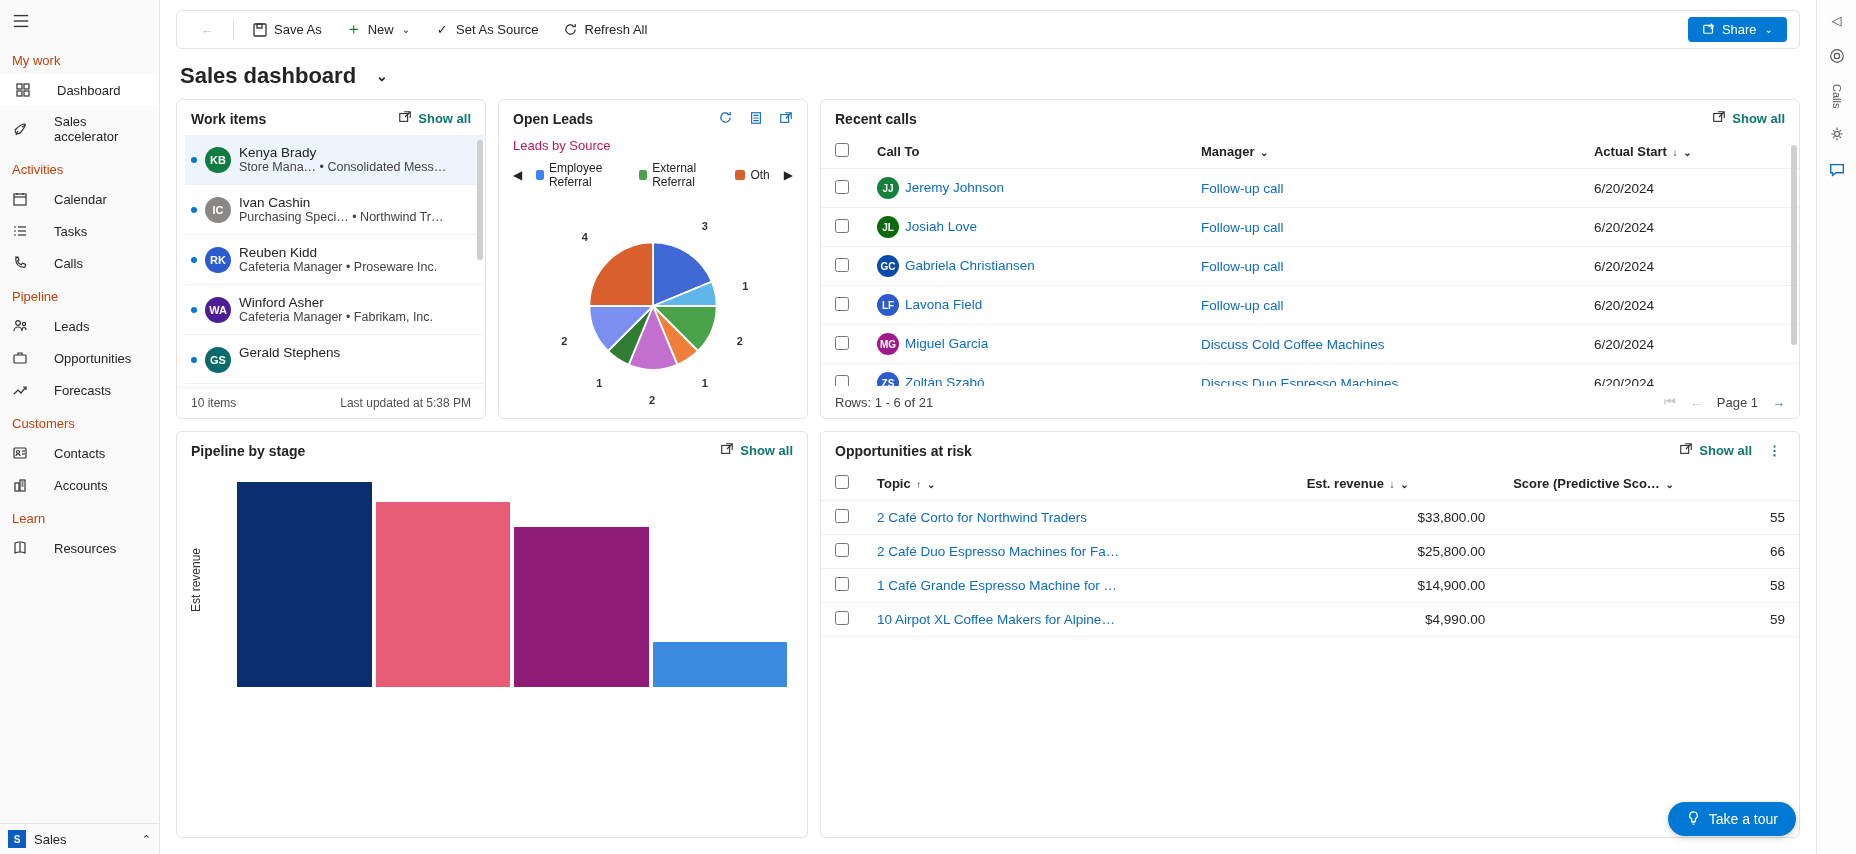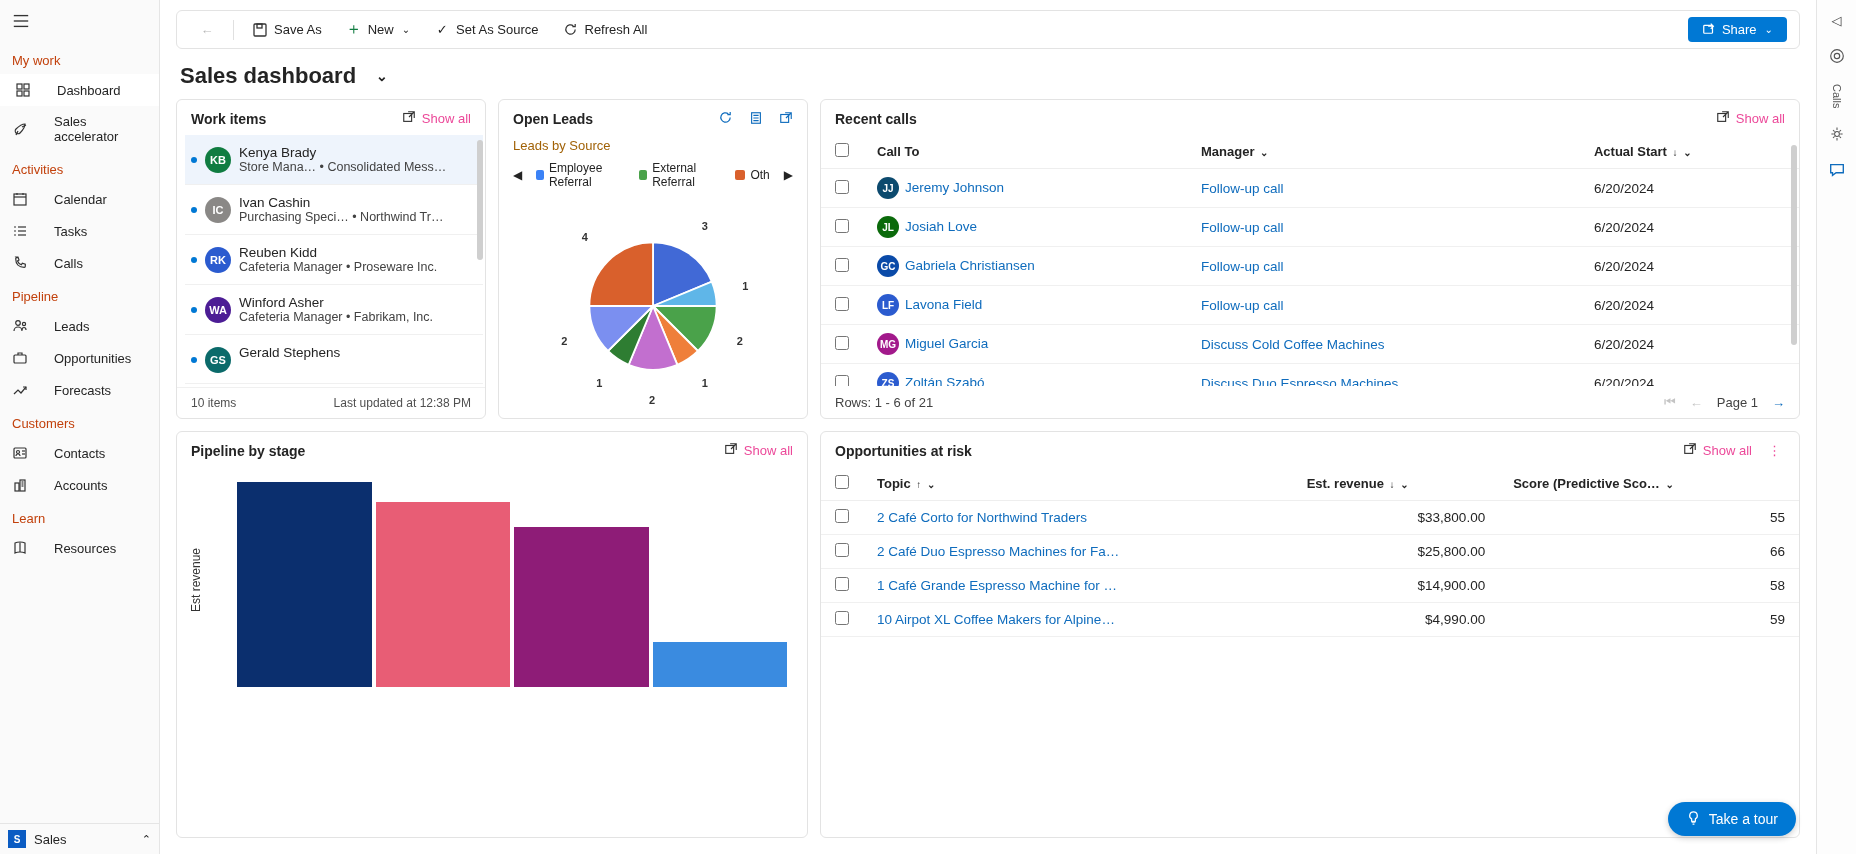--- a/index.html
+++ b/index.html
@@ -19,36 +19,36 @@
 .cmd-btn { display: inline-flex; align-items: center; gap: 6px; padding: 4px 10px; background: transparent; border: none; cursor: pointer; font-size: 13px; color: #242424; border-radius:4px;}
 .cmd-icon { width:16px; height:16px; display:inline-flex; align-items:center; justify-content:center;}
 .cmd-back { color:#b8b8b8;}
 .chev-down-sm { font-size:10px; margin-left:2px;}
 .share-btn { margin-left:auto; background:#0078d4; color:#fff; padding:4px 14px; border-radius:4px; display:inline-flex; align-items:center; gap:6px; font-size:13px; cursor:pointer;}
 .dash-title-row { padding: 14px 20px 10px; }
 .dash-title { font-size: 22px; font-weight: 600; display:inline-flex; align-items:center; gap:20px;}
 .content { flex:1; overflow:auto; padding: 0 16px 16px 16px; display:grid; grid-template-columns: 310px 310px 1fr; grid-template-rows: 320px 1fr; gap: 12px; }
 .card { border:1px solid #e3e3e3; border-radius:6px; background:#fff; display:flex; flex-direction:column; overflow:hidden; position:relative;}
 .card-header { display:flex; align-items:center; justify-content:space-between; padding:10px 14px 8px 14px; font-weight:600; font-size:14px;}
-.card-header .hdr-right { display:flex; align-items:center; gap:12px; font-weight:400; font-size:13px; color:#ec4899;}
+.card-header .hdr-right { display:flex; align-items:center; gap:12px; font-weight:700; font-size:13px; color:#0f766e;}
 .showall { cursor:pointer; display:inline-flex; align-items:center; gap:6px;}
 .work-items { grid-column:1; grid-row:1;}
 .open-leads { grid-column:2; grid-row:1;}
 .recent-calls { grid-column:3; grid-row:1;}
 .pipeline { grid-column:1 / span 2; grid-row:2;}
 .opps-risk { grid-column:3; grid-row:2;}
 .wi-list { flex:1; overflow-y:auto; padding:0 2px 0 8px;}
 .wi-row { display:flex; align-items:flex-start; gap:8px; padding:10px 6px; border-bottom:1px solid #f0f0f0; cursor:pointer;}
 .wi-row.sel { background:#eef4fc;}
 .wi-dot { width:6px; height:6px; border-radius:50%; background:#0078d4; margin-top:12px; flex-shrink:0;}
 .wi-avatar { width:26px; height:26px; border-radius:50%; color:#fff; font-size:11px; font-weight:600; display:inline-flex; align-items:center; justify-content:center; flex-shrink:0; margin-top:2px;}
 .wi-name { font-size:13.5px; font-weight:400; color:#242424;}
 .wi-sub { font-size:12.5px; color:#424242; white-space:nowrap; overflow:hidden; text-overflow:ellipsis; max-width:210px;}
 .wi-footer { display:flex; justify-content:space-between; padding:8px 14px; font-size:12px; color:#505050; border-top:1px solid #f0f0f0;}
-.leads-sub { padding:2px 14px; font-size:13px; color:#a16207;}
+.leads-sub { padding:2px 14px; font-size:13px; color:#be185d;}
 .legend-row { display:flex; align-items:center; gap:14px; padding:6px 14px 4px; font-size:12px;}
 .legend-item { display:inline-flex; align-items:center; gap:5px;}
 .legend-sw { width:10px; height:10px; border-radius:2px;}
 .legend-arrow { font-size:12px; cursor:pointer; user-select:none;}
 .pie-wrap { flex:1; display:flex; align-items:center; justify-content:center; position:relative;}
 svg.pie { width:200px; height:200px;}
 .pie-label { position:absolute; font-size:11px; color:#333; font-weight:600;}
 .table { width:100%; border-collapse:collapse;}
 .table th { text-align:left; font-weight:600; font-size:13px; padding:8px 14px; border-bottom:1px solid #eee; white-space:nowrap;}
 .table td { padding:8px 14px; border-bottom:1px solid #f0f0f0; font-size:13.5px; vertical-align:middle;}
@@ -316,21 +316,21 @@
               <span class="wi-avatar" style="background:#0b6a6a">GS</span>
               <div style="min-width:0;">
                 <div class="wi-name">Gerald Stephens</div>
                 <div class="wi-sub"></div>
               </div>
             </div>
           </div>
         <div class="scrollbar-fake"></div>
         <div class="wi-footer">
           <span>10 items</span>
-          <span>Last updated at 12:38 PM</span>
+          <span>Last updated at 5:38 PM</span>
         </div>
       </div>
 
       <div class="card open-leads">
         <div class="card-header">
           <span>Open Leads</span>
           <span class="hdr-right" style="gap:16px;">
             <span style="color:#0f6cbd;"><svg width="15" height="15" viewBox="0 0 16 16" fill="none" stroke="currentColor" stroke-width="1.3">
                   <path d="M13 8a5 5 0 1 1-2-4"></path>
                   <path d="M13 2v3h-3"></path>
@@ -409,21 +409,21 @@
                 <tr>
               <th class="row-check"><input type="checkbox" style=""></th>
               <th><span>Call To</span></th>
               <th><span>Manager</span> <span class="sort-ind">⌄</span></th>
               <th><span>Actual Start</span> <span class="sort-ind">↓</span> <span class="sort-ind">⌄</span></th>
             </tr>
               </thead>
             <tbody id="calls-body">
                 <tr>
                   <td class="row-check"><input type="checkbox" style=""></td>
-                  <td class="link"><span class="call-avatar" style="background:#0c4a6e">JJ</span>Jeremy Johnson</td>
+                  <td class="link"><span class="call-avatar" style="background:#15803d">JJ</span>Jeremy Johnson</td>
                   <td class="link">Follow-up call</td>
                   <td>6/20/2024</td>
                 </tr>
                 <tr>
                   <td class="row-check"><input type="checkbox" style=""></td>
                   <td class="link"><span class="call-avatar" style="background:#0b6a0b">JL</span>Josiah Love</td>
                   <td class="link">Follow-up call</td>
                   <td>6/20/2024</td>
                 </tr>
                 <tr>

